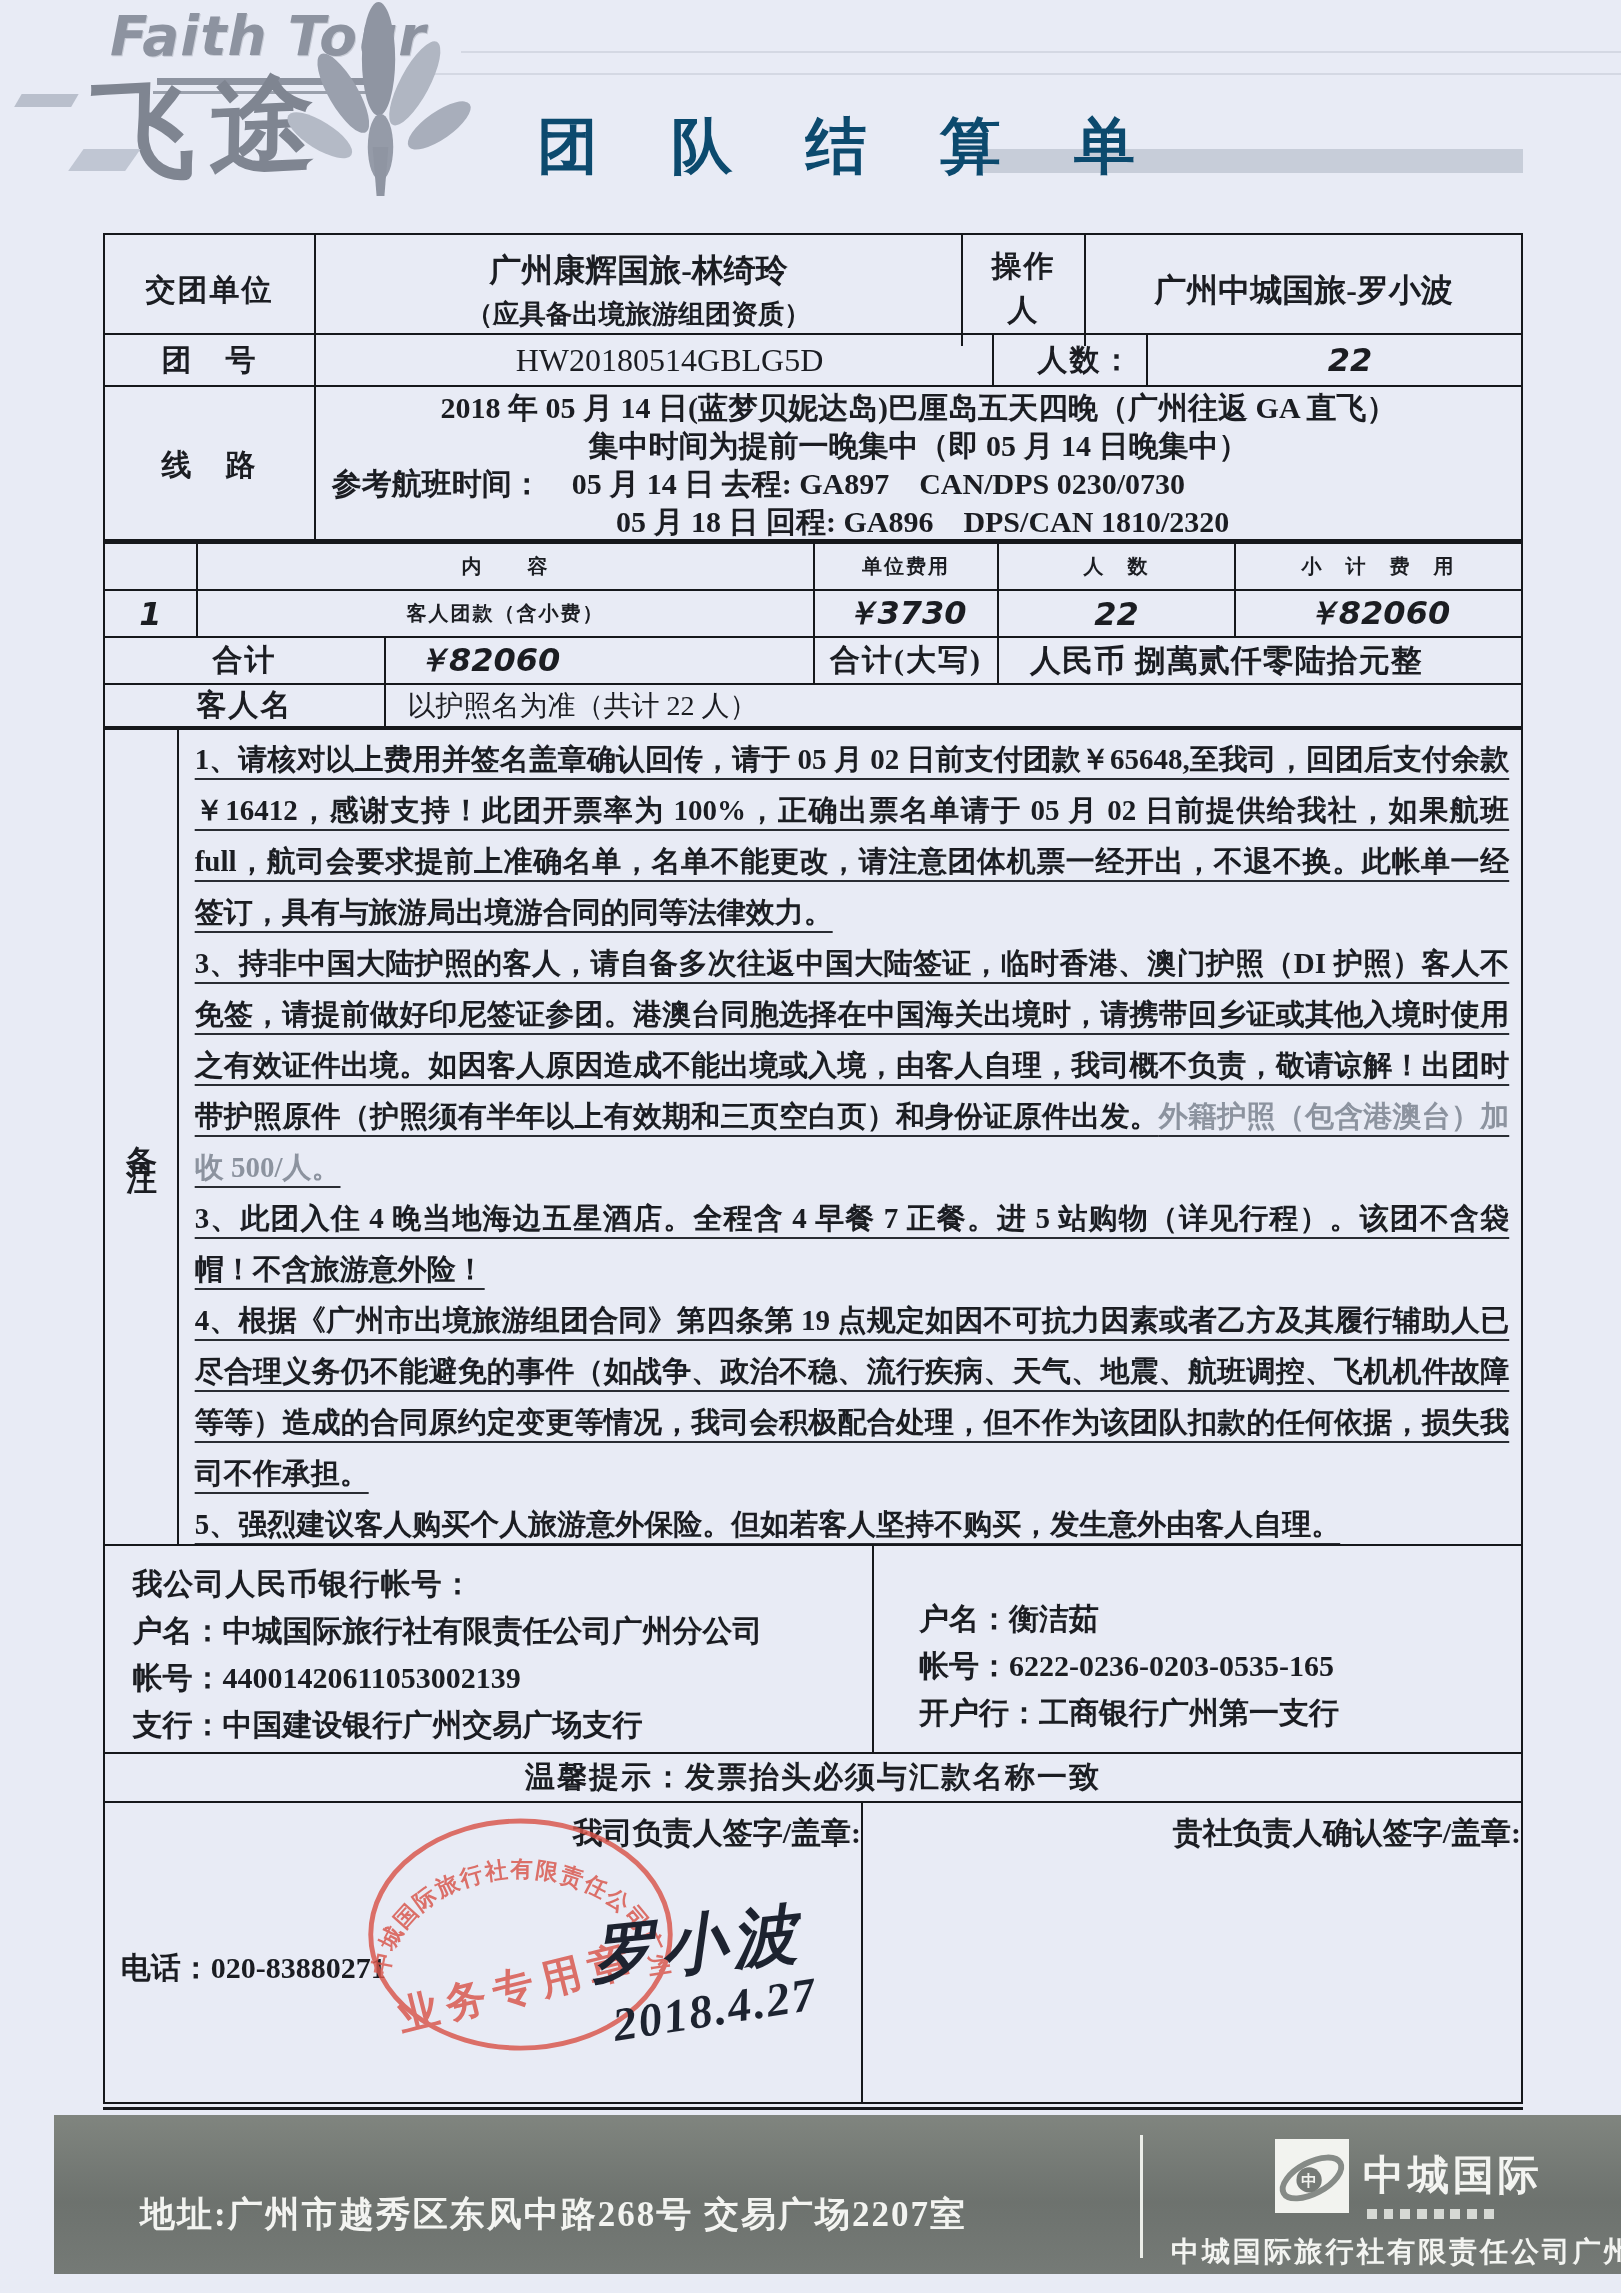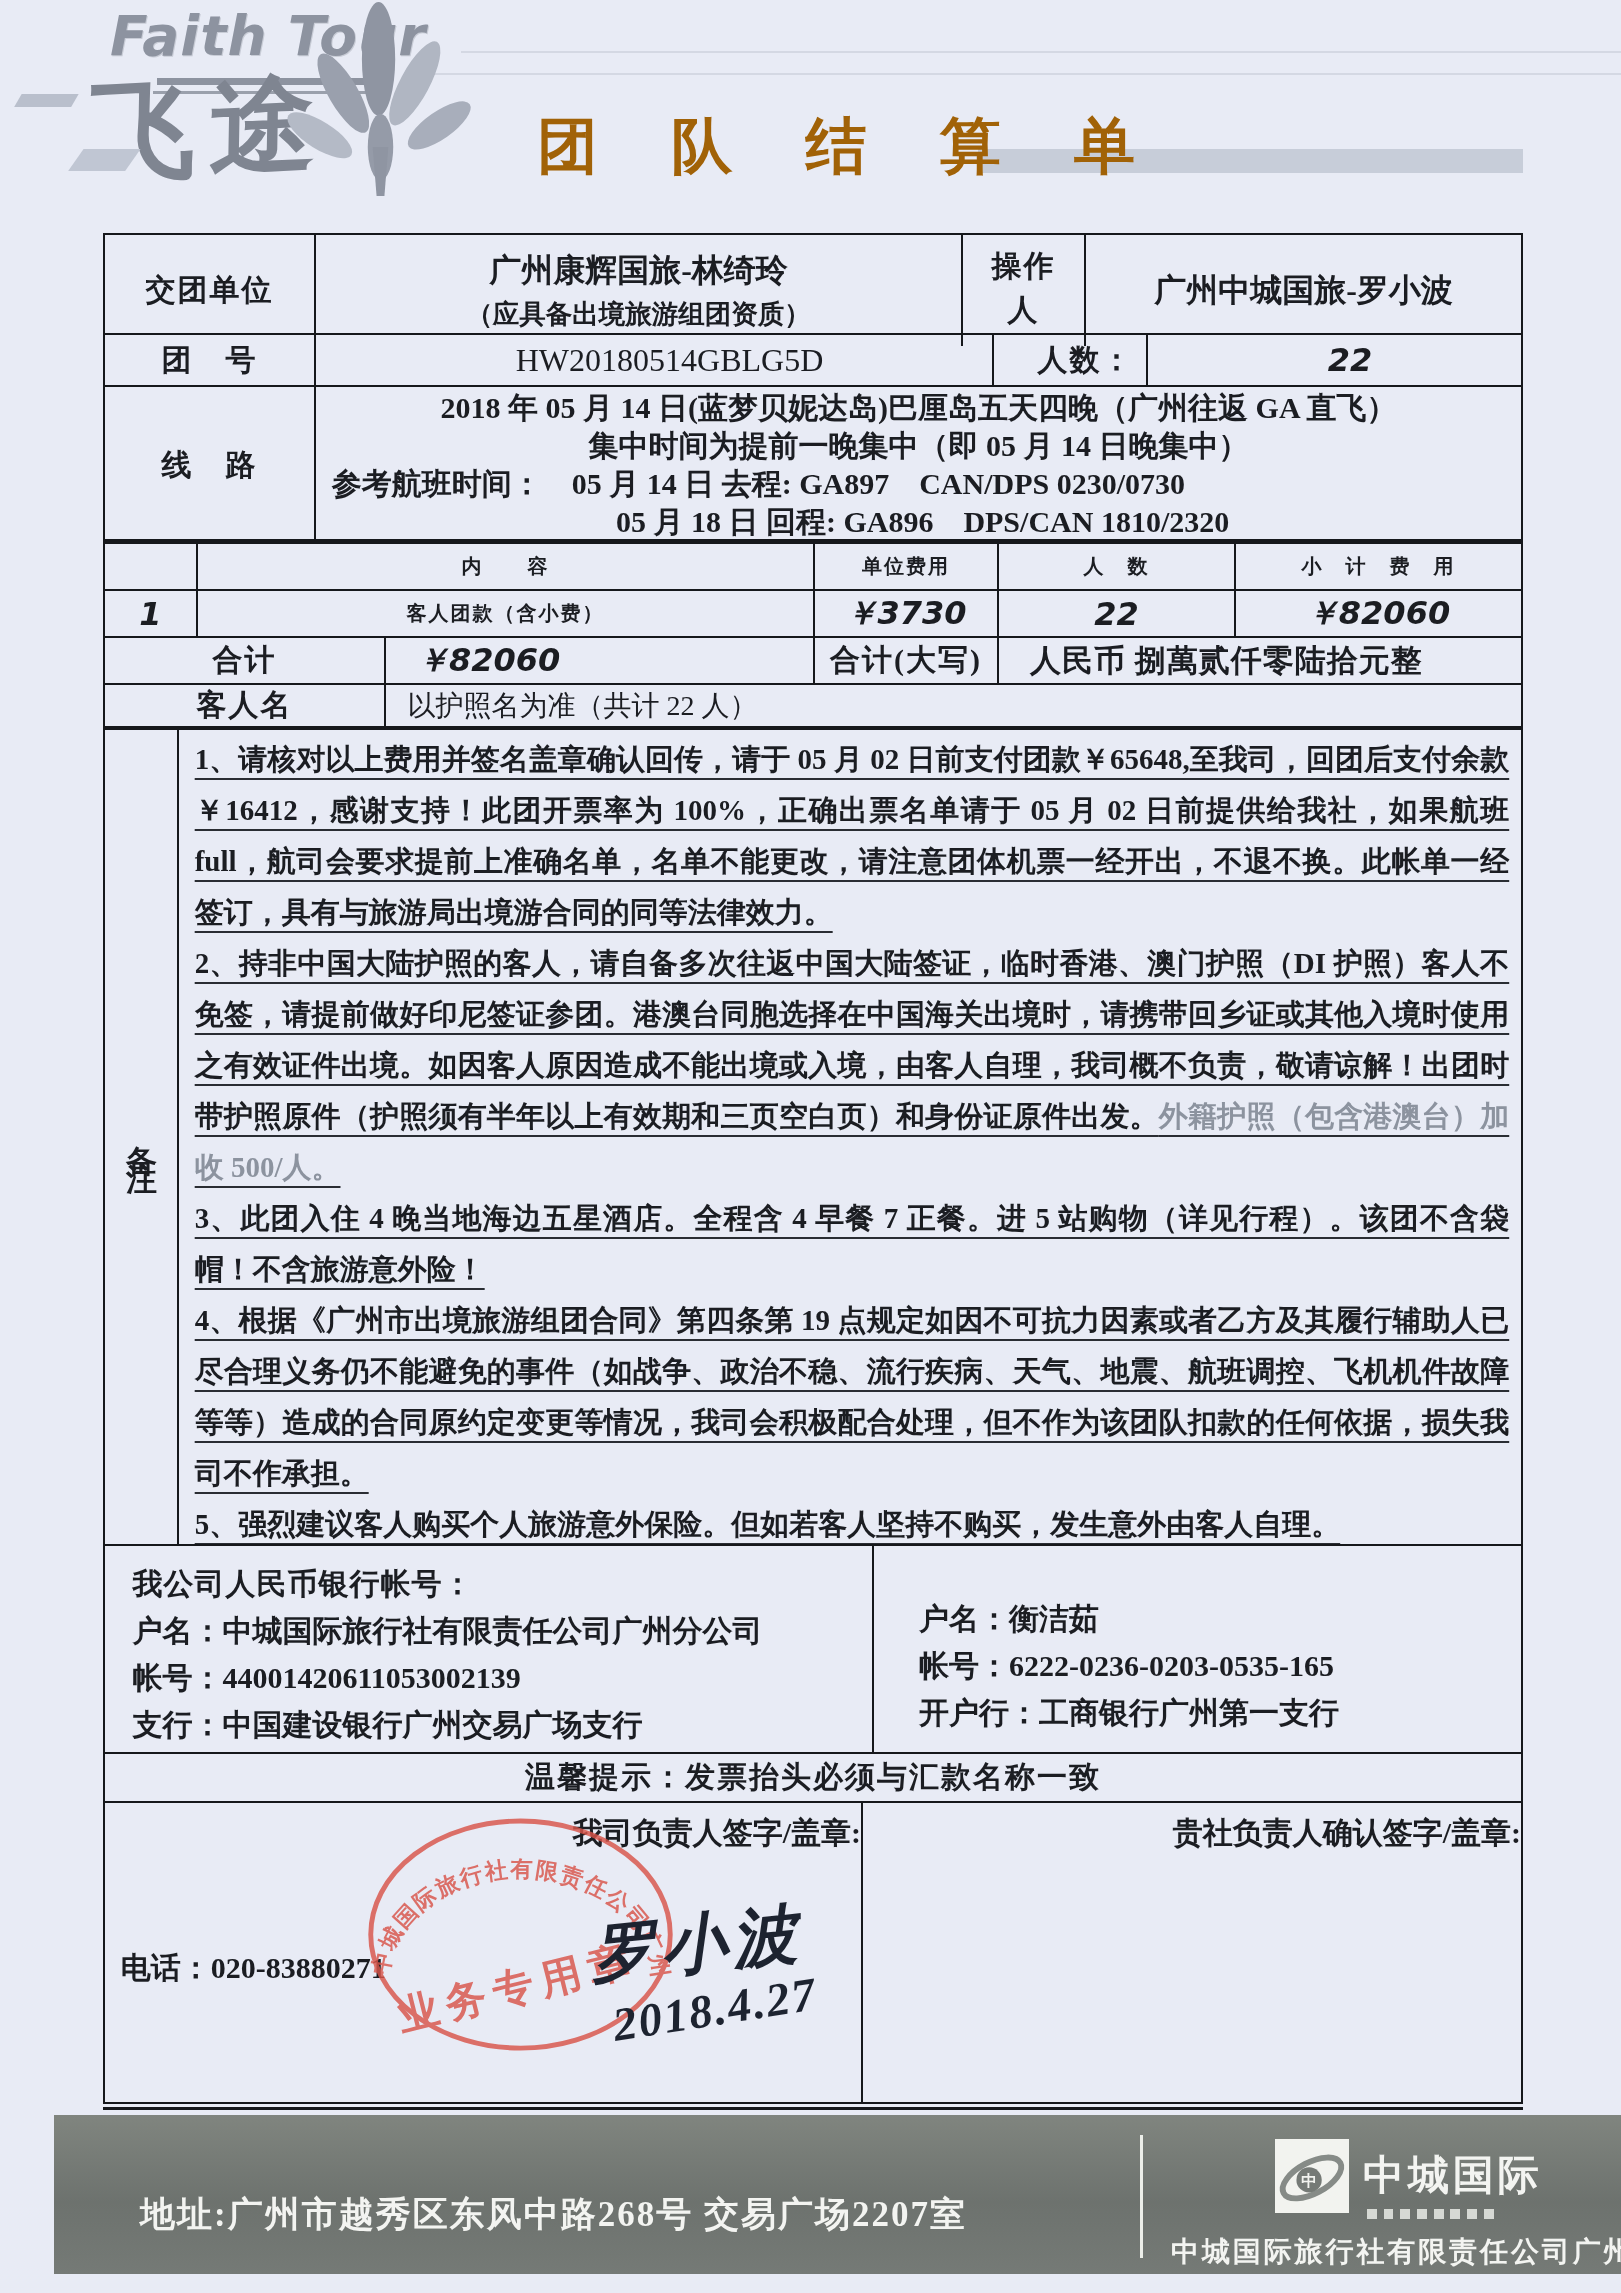--- a/index.html
+++ b/index.html
@@ -23,21 +23,21 @@
     position:absolute; left:90px; top:57px;
     font-size:106px; font-weight:bold; color:#7f8591;
     transform:rotate(-3deg) skewX(-4deg); letter-spacing:13.7px;
   }
   .leaves{position:absolute;left:263px;top:0px;}
   .corner-dash{position:absolute;left:17.6px;top:94px;width:57px;height:12.7px;background:#b9bfcc;transform:skewX(-30deg);}
   .left-para{position:absolute;left:76px;top:149px;width:57px;height:21.6px;background:#c0c6d3;transform:skewX(-35deg);}
   .title-band{position:absolute;left:978px;top:149px;width:545px;height:23.5px;background:#c7cdd9;}
   .page-title{
     position:absolute; left:537px; top:106px;
-    font-size:61px; font-weight:bold; letter-spacing:29px; color:#a16207;
+    font-size:61px; font-weight:bold; letter-spacing:29px; color:#0c4a6e;
     white-space:nowrap;
   }
   
   .doc{
     position:absolute; left:103px; top:233px; width:1420px;
     border:2.9px solid #16181c; box-sizing:border-box; background:transparent;
   }
   .row{display:grid; border-bottom:2px solid #16181c; box-sizing:border-box;}
   .row:last-child{border-bottom:none;}
   .cell{border-right:2px solid #16181c; box-sizing:border-box; display:flex; align-items:center; justify-content:center; text-align:center;}
@@ -205,21 +205,21 @@
 
     <div class="row cost-guest">
       <div class="cell lab">客人名</div>
       <div class="cell guestval leftcell" style="padding-left:21.6px;">以护照名为准（共计 22 人）</div>
     </div>
 
     <div class="row remarks">
       <div class="cell rem-label">备注</div>
       <div class="cell rem-body" style="display:block;">
           <div class="rem-p"><span>1、请核对以上费用并签名盖章确认回传，请于 05 月 02 日前支付团款￥65648,至我司，回团后支付余款￥16412，感谢支持！此团开票率为 100%，正确出票名单请于 05 月 02 日前提供给我社，如果航班 full，航司会要求提前上准确名单，名单不能更改，请注意团体机票一经开出，不退不换。此帐单一经签订，具有与旅游局出境游合同的同等法律效力。</span></div>
-          <div class="rem-p"><span>2、持非中国大陆护照的客人，请自备多次往返中国大陆签证，临时香港、澳门护照（DI 护照）客人不免签，请提前做好印尼签证参团。港澳台同胞选择在中国海关出境时，请携带回乡证或其他入境时使用之有效证件出境。如因客人原因造成不能出境或入境，由客人自理，我司概不负责，敬请谅解！出团时带护照原件（护照须有半年以上有效期和三页空白页）和身份证原件出发。</span><span class="gray">外籍护照（包含港澳台）加收 500/人。</span></div>
+          <div class="rem-p"><span>3、持非中国大陆护照的客人，请自备多次往返中国大陆签证，临时香港、澳门护照（DI 护照）客人不免签，请提前做好印尼签证参团。港澳台同胞选择在中国海关出境时，请携带回乡证或其他入境时使用之有效证件出境。如因客人原因造成不能出境或入境，由客人自理，我司概不负责，敬请谅解！出团时带护照原件（护照须有半年以上有效期和三页空白页）和身份证原件出发。</span><span class="gray">外籍护照（包含港澳台）加收 500/人。</span></div>
           <div class="rem-p"><span>3、此团入住 4 晚当地海边五星酒店。全程含 4 早餐 7 正餐。进 5 站购物（详见行程）。该团不含袋帽！不含旅游意外险！</span></div>
           <div class="rem-p"><span>4、根据《广州市出境旅游组团合同》第四条第 19 点规定如因不可抗力因素或者乙方及其履行辅助人已尽合理义务仍不能避免的事件（如战争、政治不稳、流行疾病、天气、地震、航班调控、飞机机件故障等等）造成的合同原约定变更等情况，我司会积极配合处理，但不作为该团队扣款的任何依据，损失我司不作承担。</span></div>
           <div class="rem-p"><span>5、强烈建议客人购买个人旅游意外保险。但如若客人坚持不购买，发生意外由客人自理。</span></div>
         </div>
     </div>
 
     <div class="row bank">
       <div class="cell bank-left">
         <div>
           <div class="bank-title">我公司人民币银行帐号：</div>

